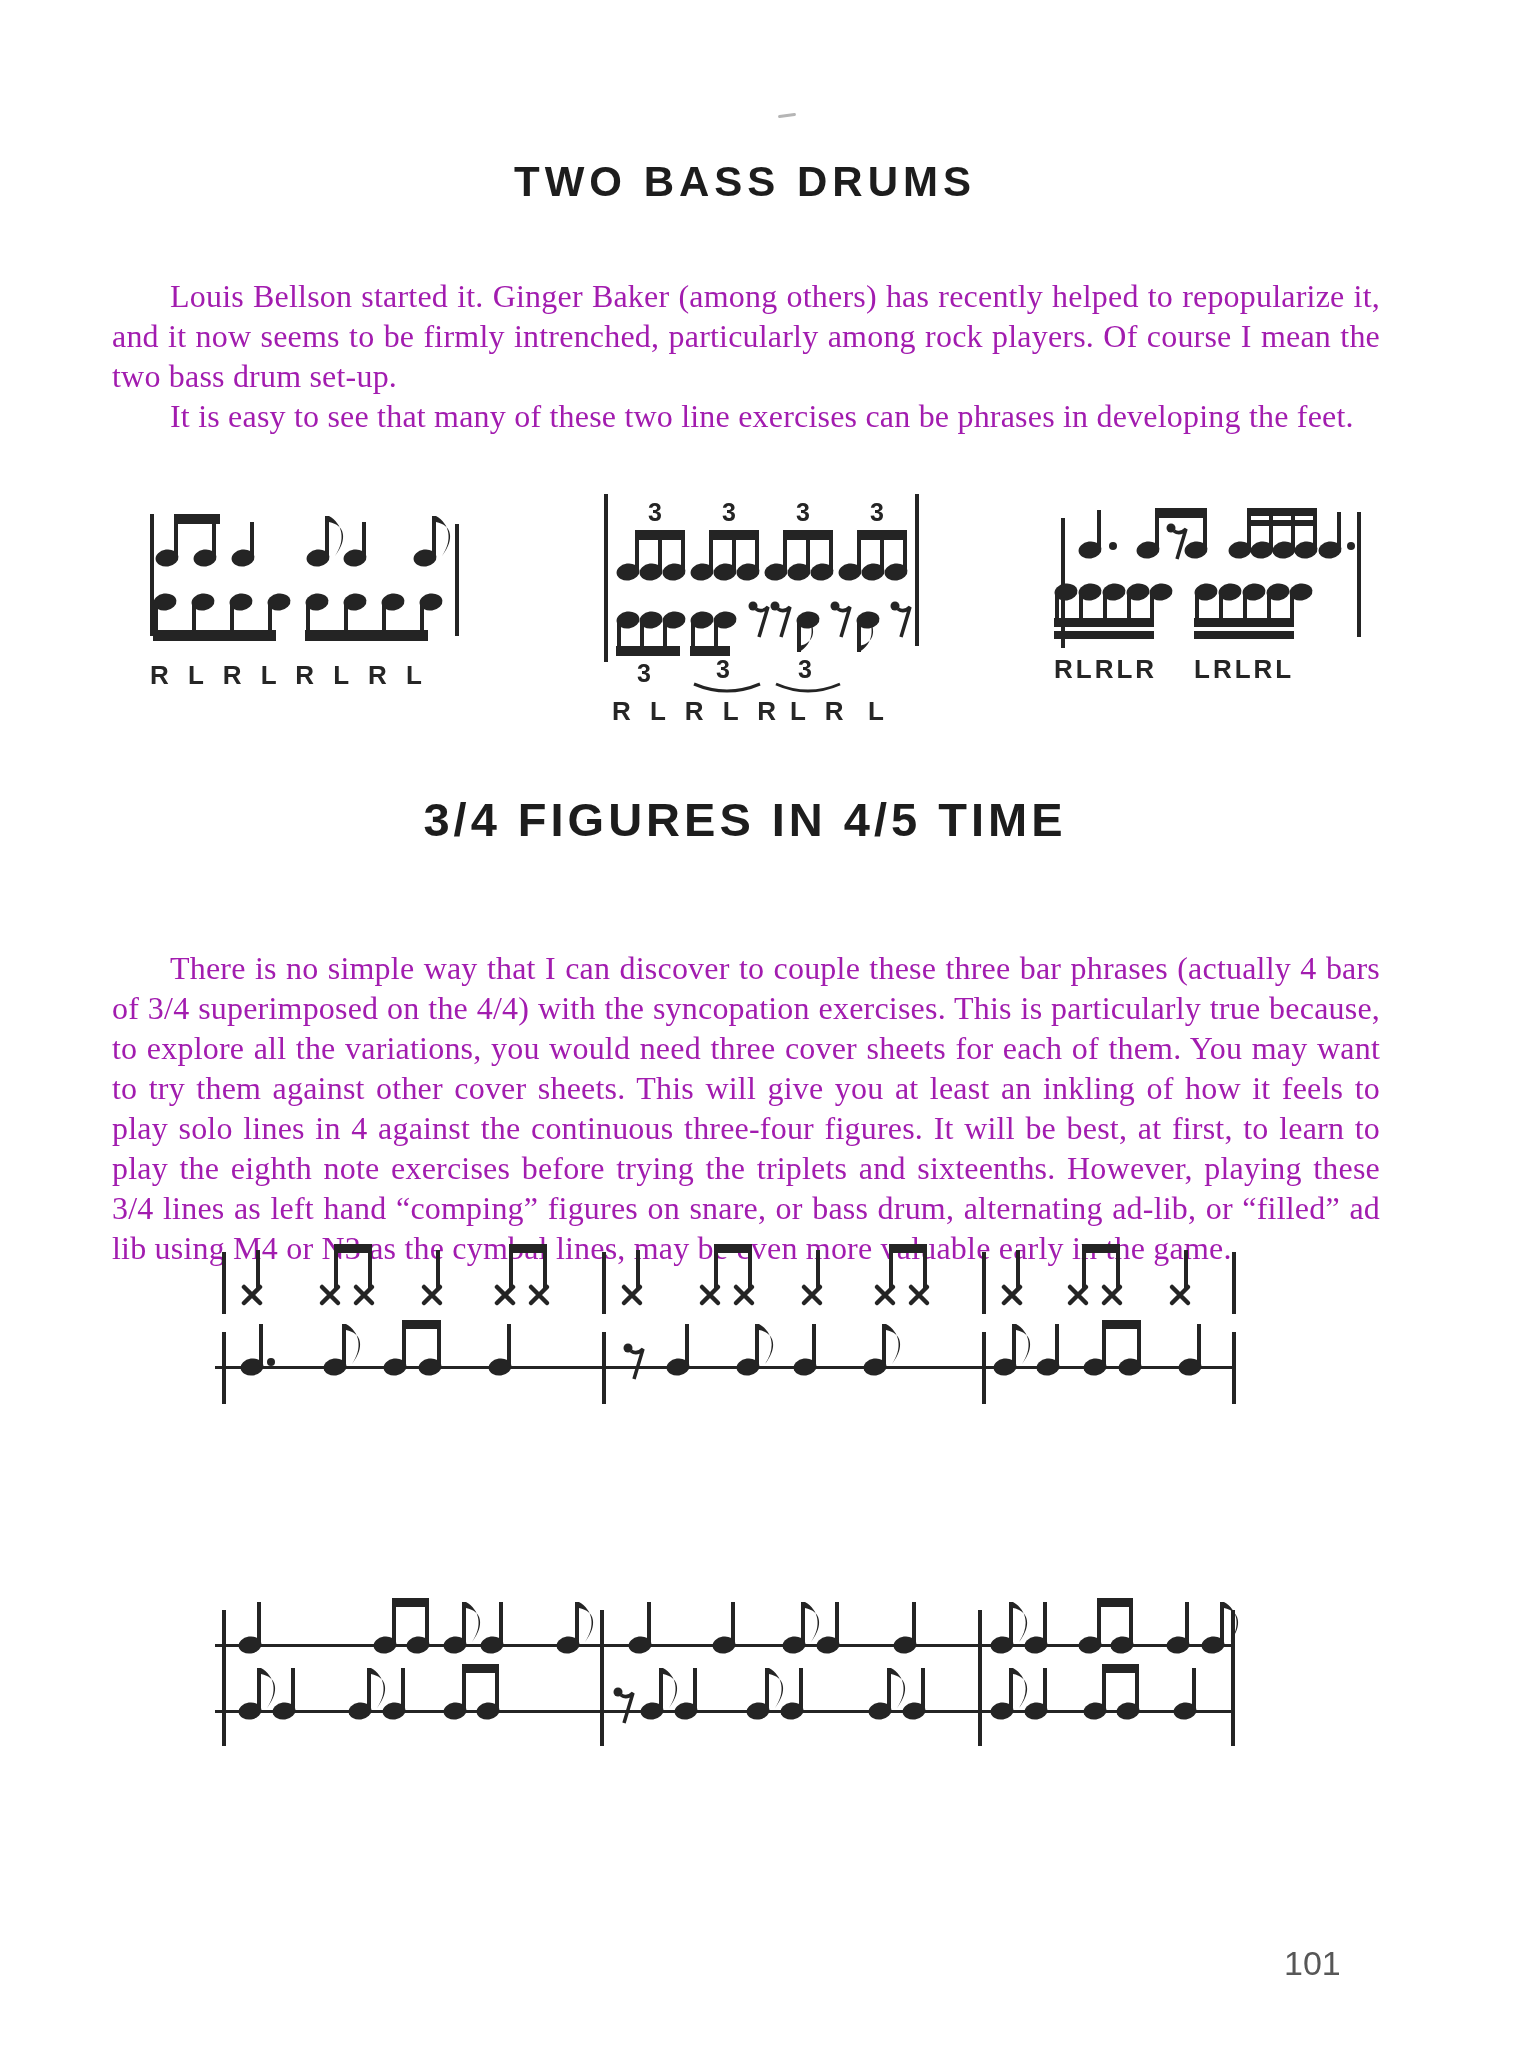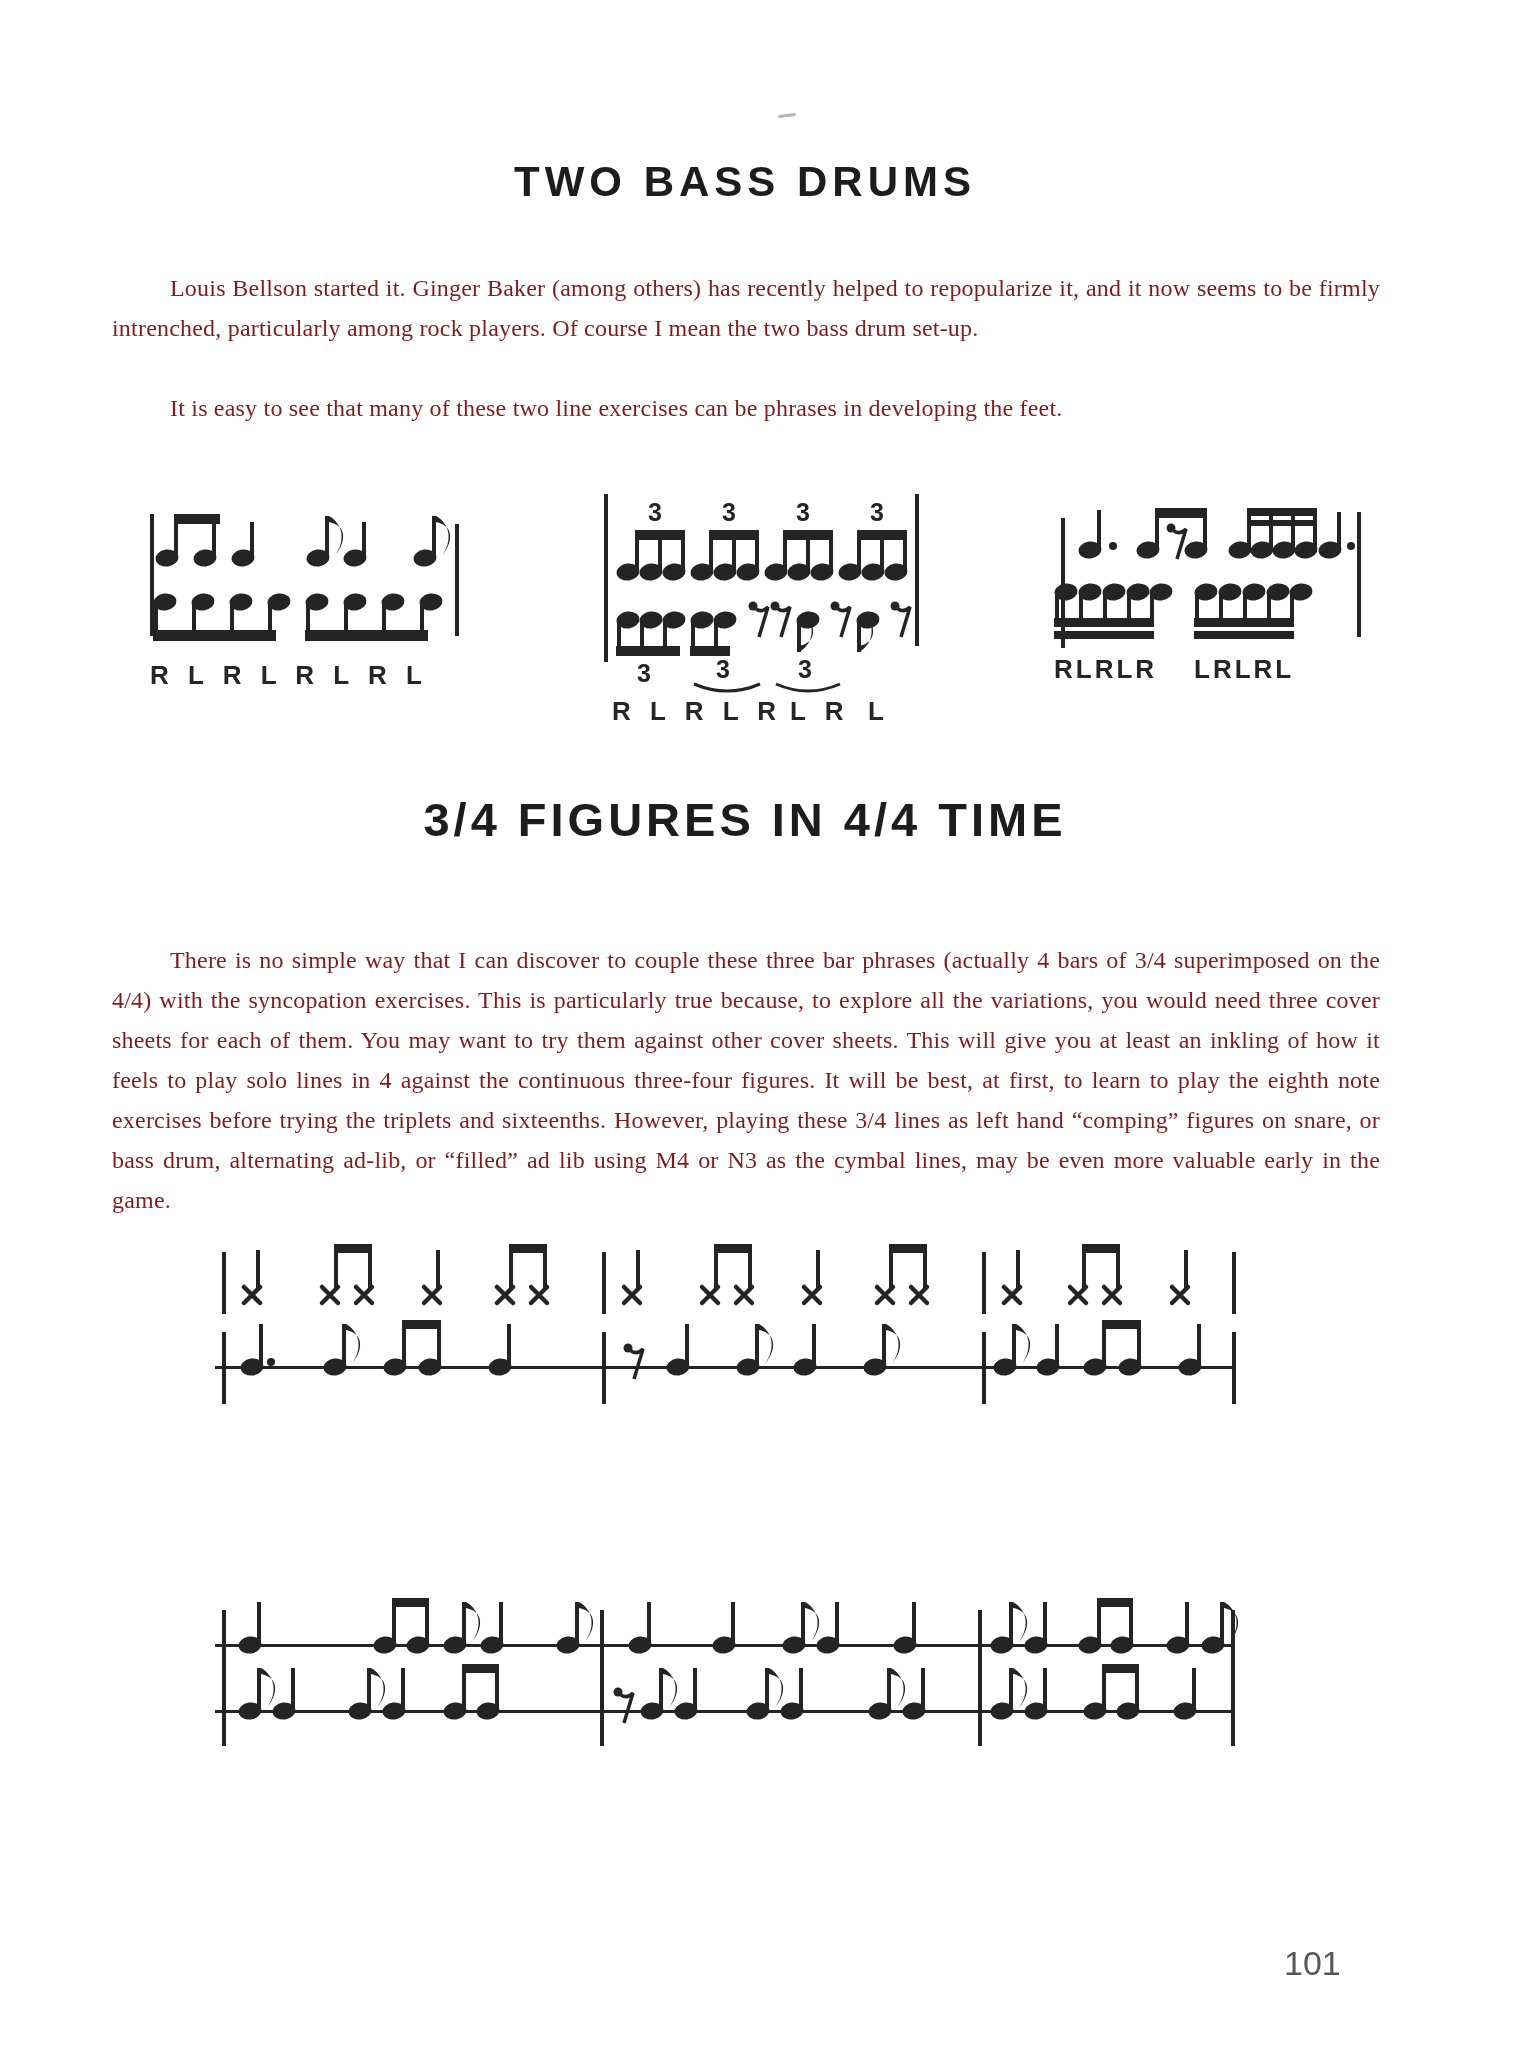--- a/index.html
+++ b/index.html
@@ -18,24 +18,24 @@
     text-align:center;
     font-family:"Liberation Sans",sans-serif;
     font-weight:bold;
     color:#1d1d1d;
     white-space:nowrap;
   }
   .h1{top:158px;font-size:42px;letter-spacing:5px;}
   .h2{top:792px;font-size:47px;letter-spacing:4px;}
   .para{
     position:absolute;left:112px;width:1268px;
-    font-size:24px;line-height:40px;
+    font-size:32px;line-height:40px;
     text-align:justify;
     text-indent:58px;
-    color:#7f1d1d;
+    color:#a21caf;
     letter-spacing:0.2px;
   }
   .p-intro{top:244px;}
   .p-note{top:364px;text-align:left;}
   .p-body{top:916px;}
   .p-closing{top:1432px;}
   .page-num{
     position:absolute;left:1284px;top:1944px;
     font-family:"Liberation Sans",sans-serif;
     font-size:34px;color:#575757;
@@ -56,21 +56,21 @@
 
 <div class="page">
 
   <div class="pencil-mark"></div>
 
   <div class="h-title h1">TWO BASS DRUMS</div>
 
   <p class="para p-intro">Louis Bellson started it. Ginger Baker (among others) has recently helped to repopularize it, and it now seems to be firmly intrenched, particularly among rock players. Of course I mean the two bass drum set-up.</p>
   <p class="para p-note">It is easy to see that many of these two line exercises can be phrases in developing the feet.</p>
 
-  <div class="h-title h2">3/4 FIGURES IN 4/4 TIME</div>
+  <div class="h-title h2">3/4 FIGURES IN 4/5 TIME</div>
 
   <p class="para p-body">There is no simple way that I can discover to couple these three bar phrases (actually 4 bars of 3/4 superimposed on the 4/4) with the syncopation exercises. This is particularly true because, to explore all the variations, you would need three cover sheets for each of them. You may want to try them against other cover sheets. This will give you at least an inkling of how it feels to play solo lines in 4 against the continuous three-four figures. It will be best, at first, to learn to play the eighth note exercises before trying the triplets and sixteenths. However, playing these 3/4 lines as left hand “comping” figures on snare, or bass drum, alternating ad-lib, or “filled” ad lib using M4 or N3 as the cymbal lines, may be even more valuable early in the game.</p>
 
   <div class="page-num">101</div>
 
   <svg class="music-layer" width="1513" height="2048" viewBox="0 0 1513 2048">
     <defs>
       <ellipse id="nh" rx="11.5" ry="8.5" transform="rotate(-8)"></ellipse>
       <path id="fl8" d="M0,0 c14,8 17,24 6,40 c13,-17 10,-31 -6,-34 z"></path>
       <path id="fl8d" d="M0,0 c14,-8 17,-24 6,-40 c13,17 10,31 -6,34 z"></path>

